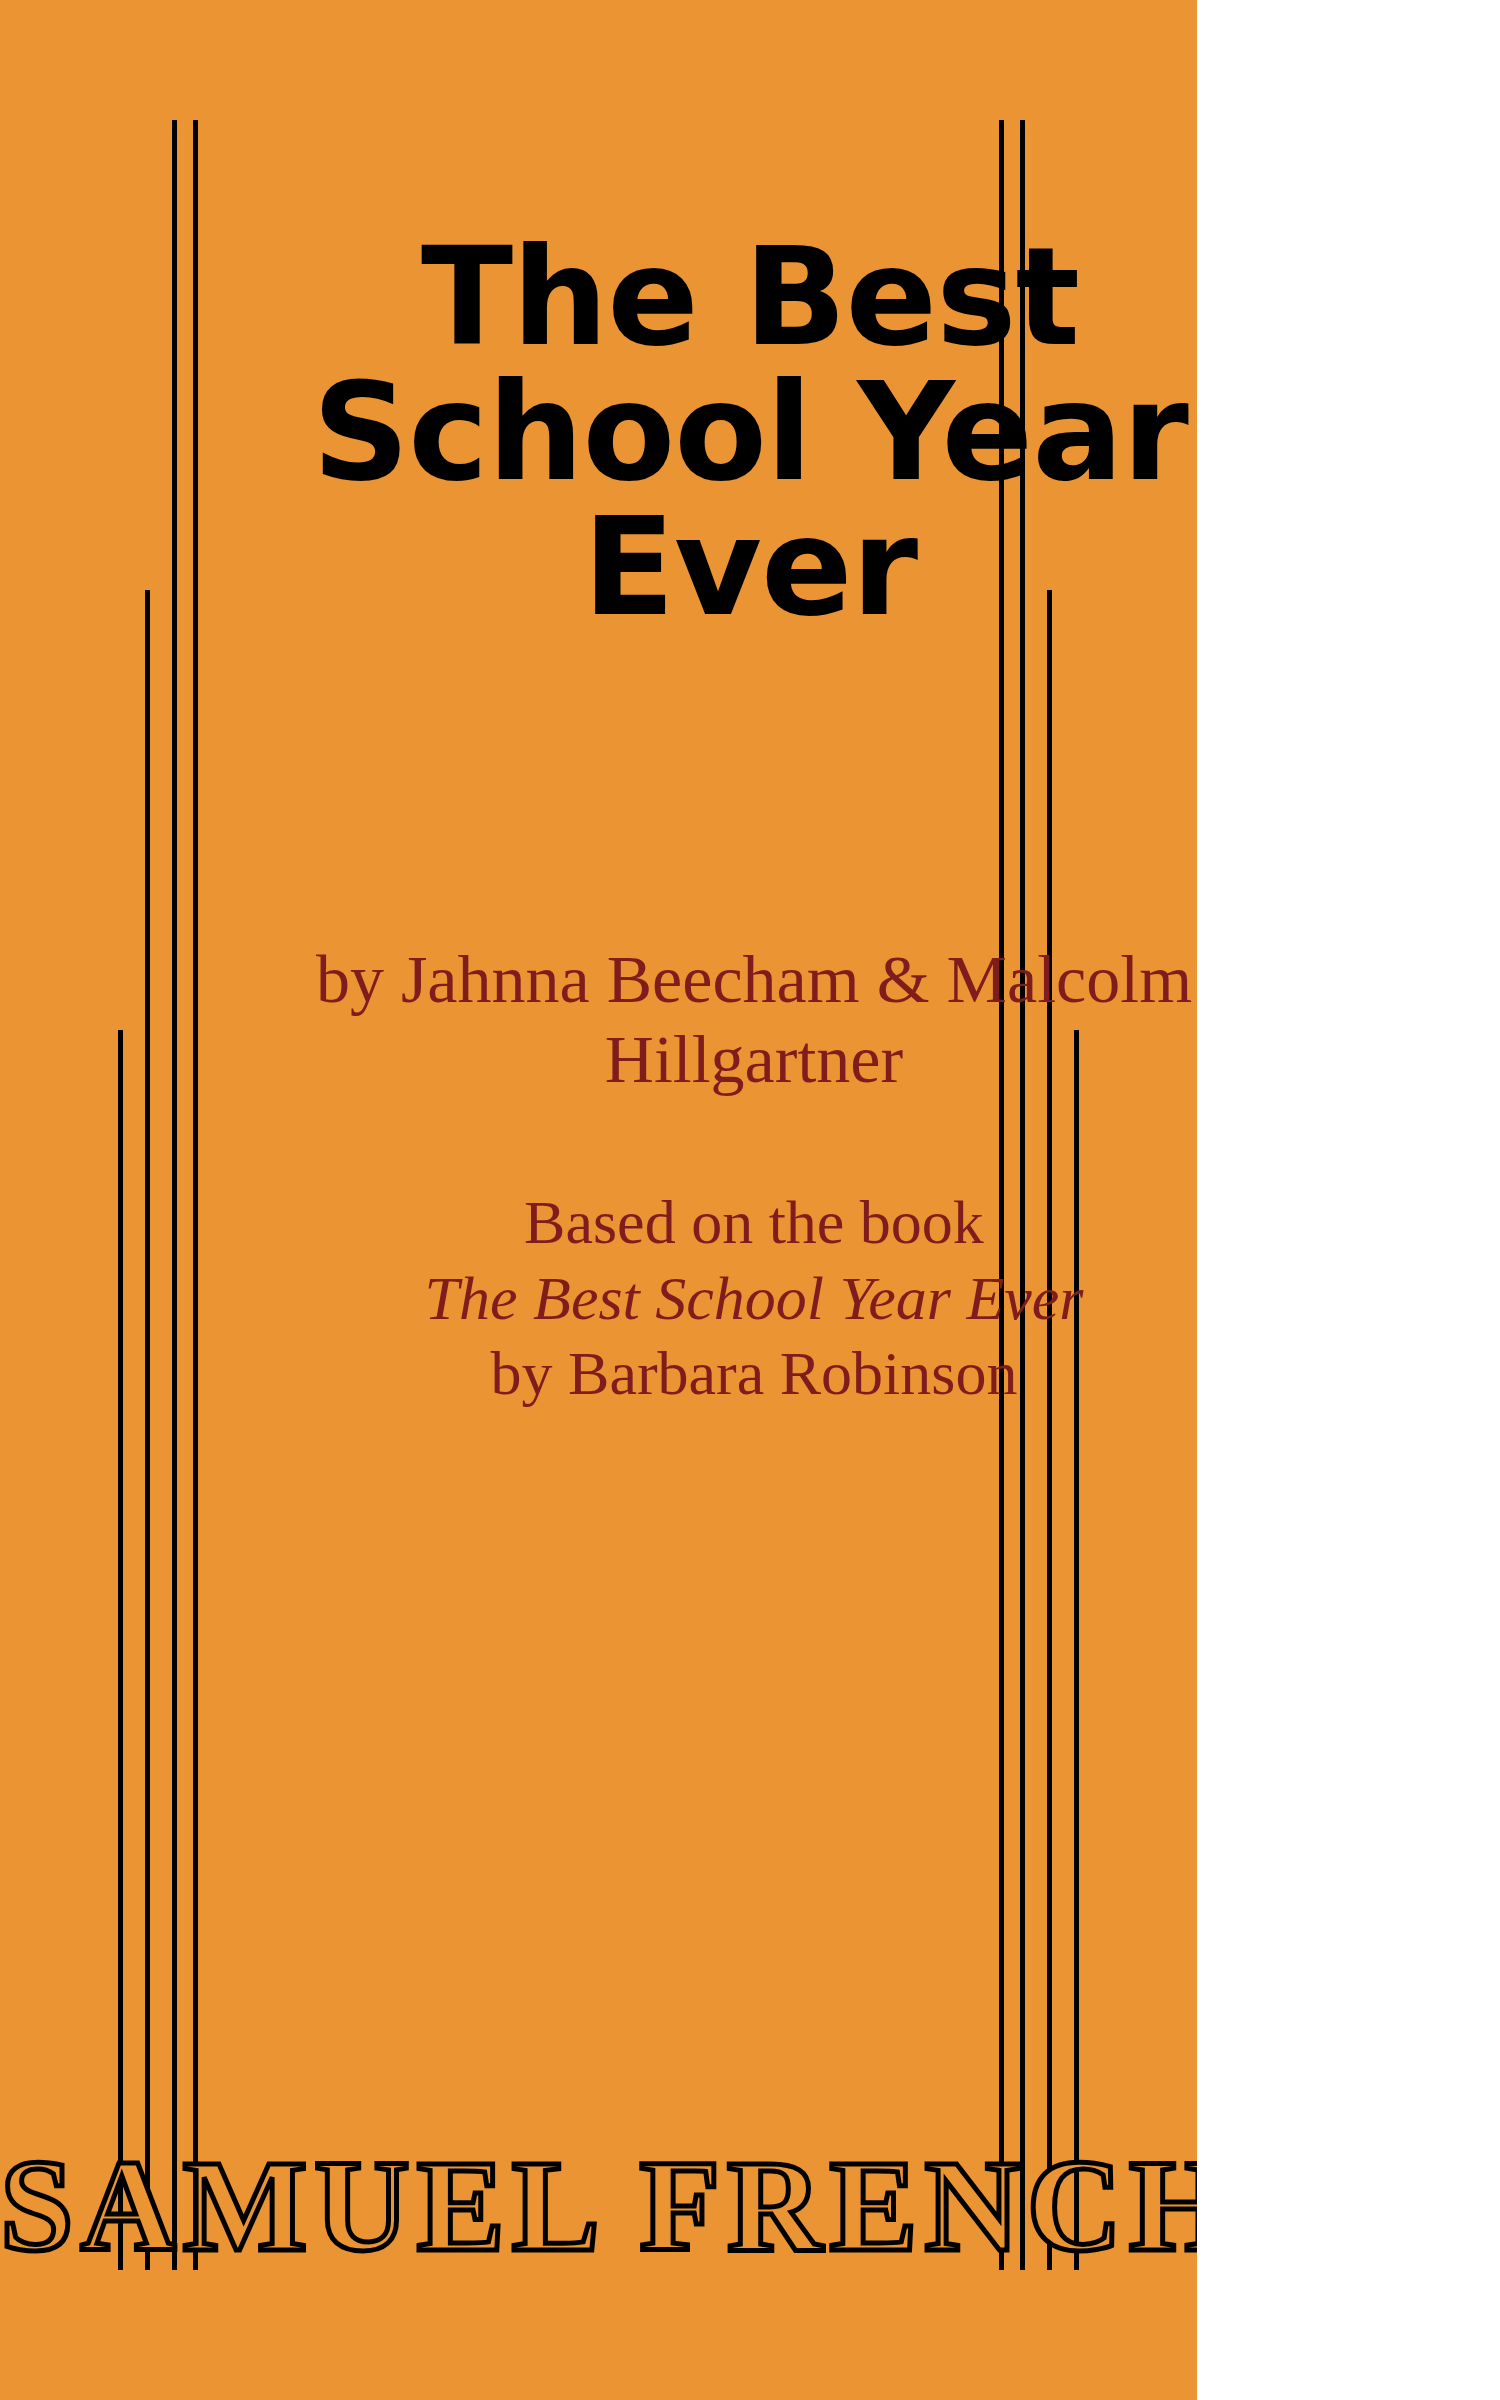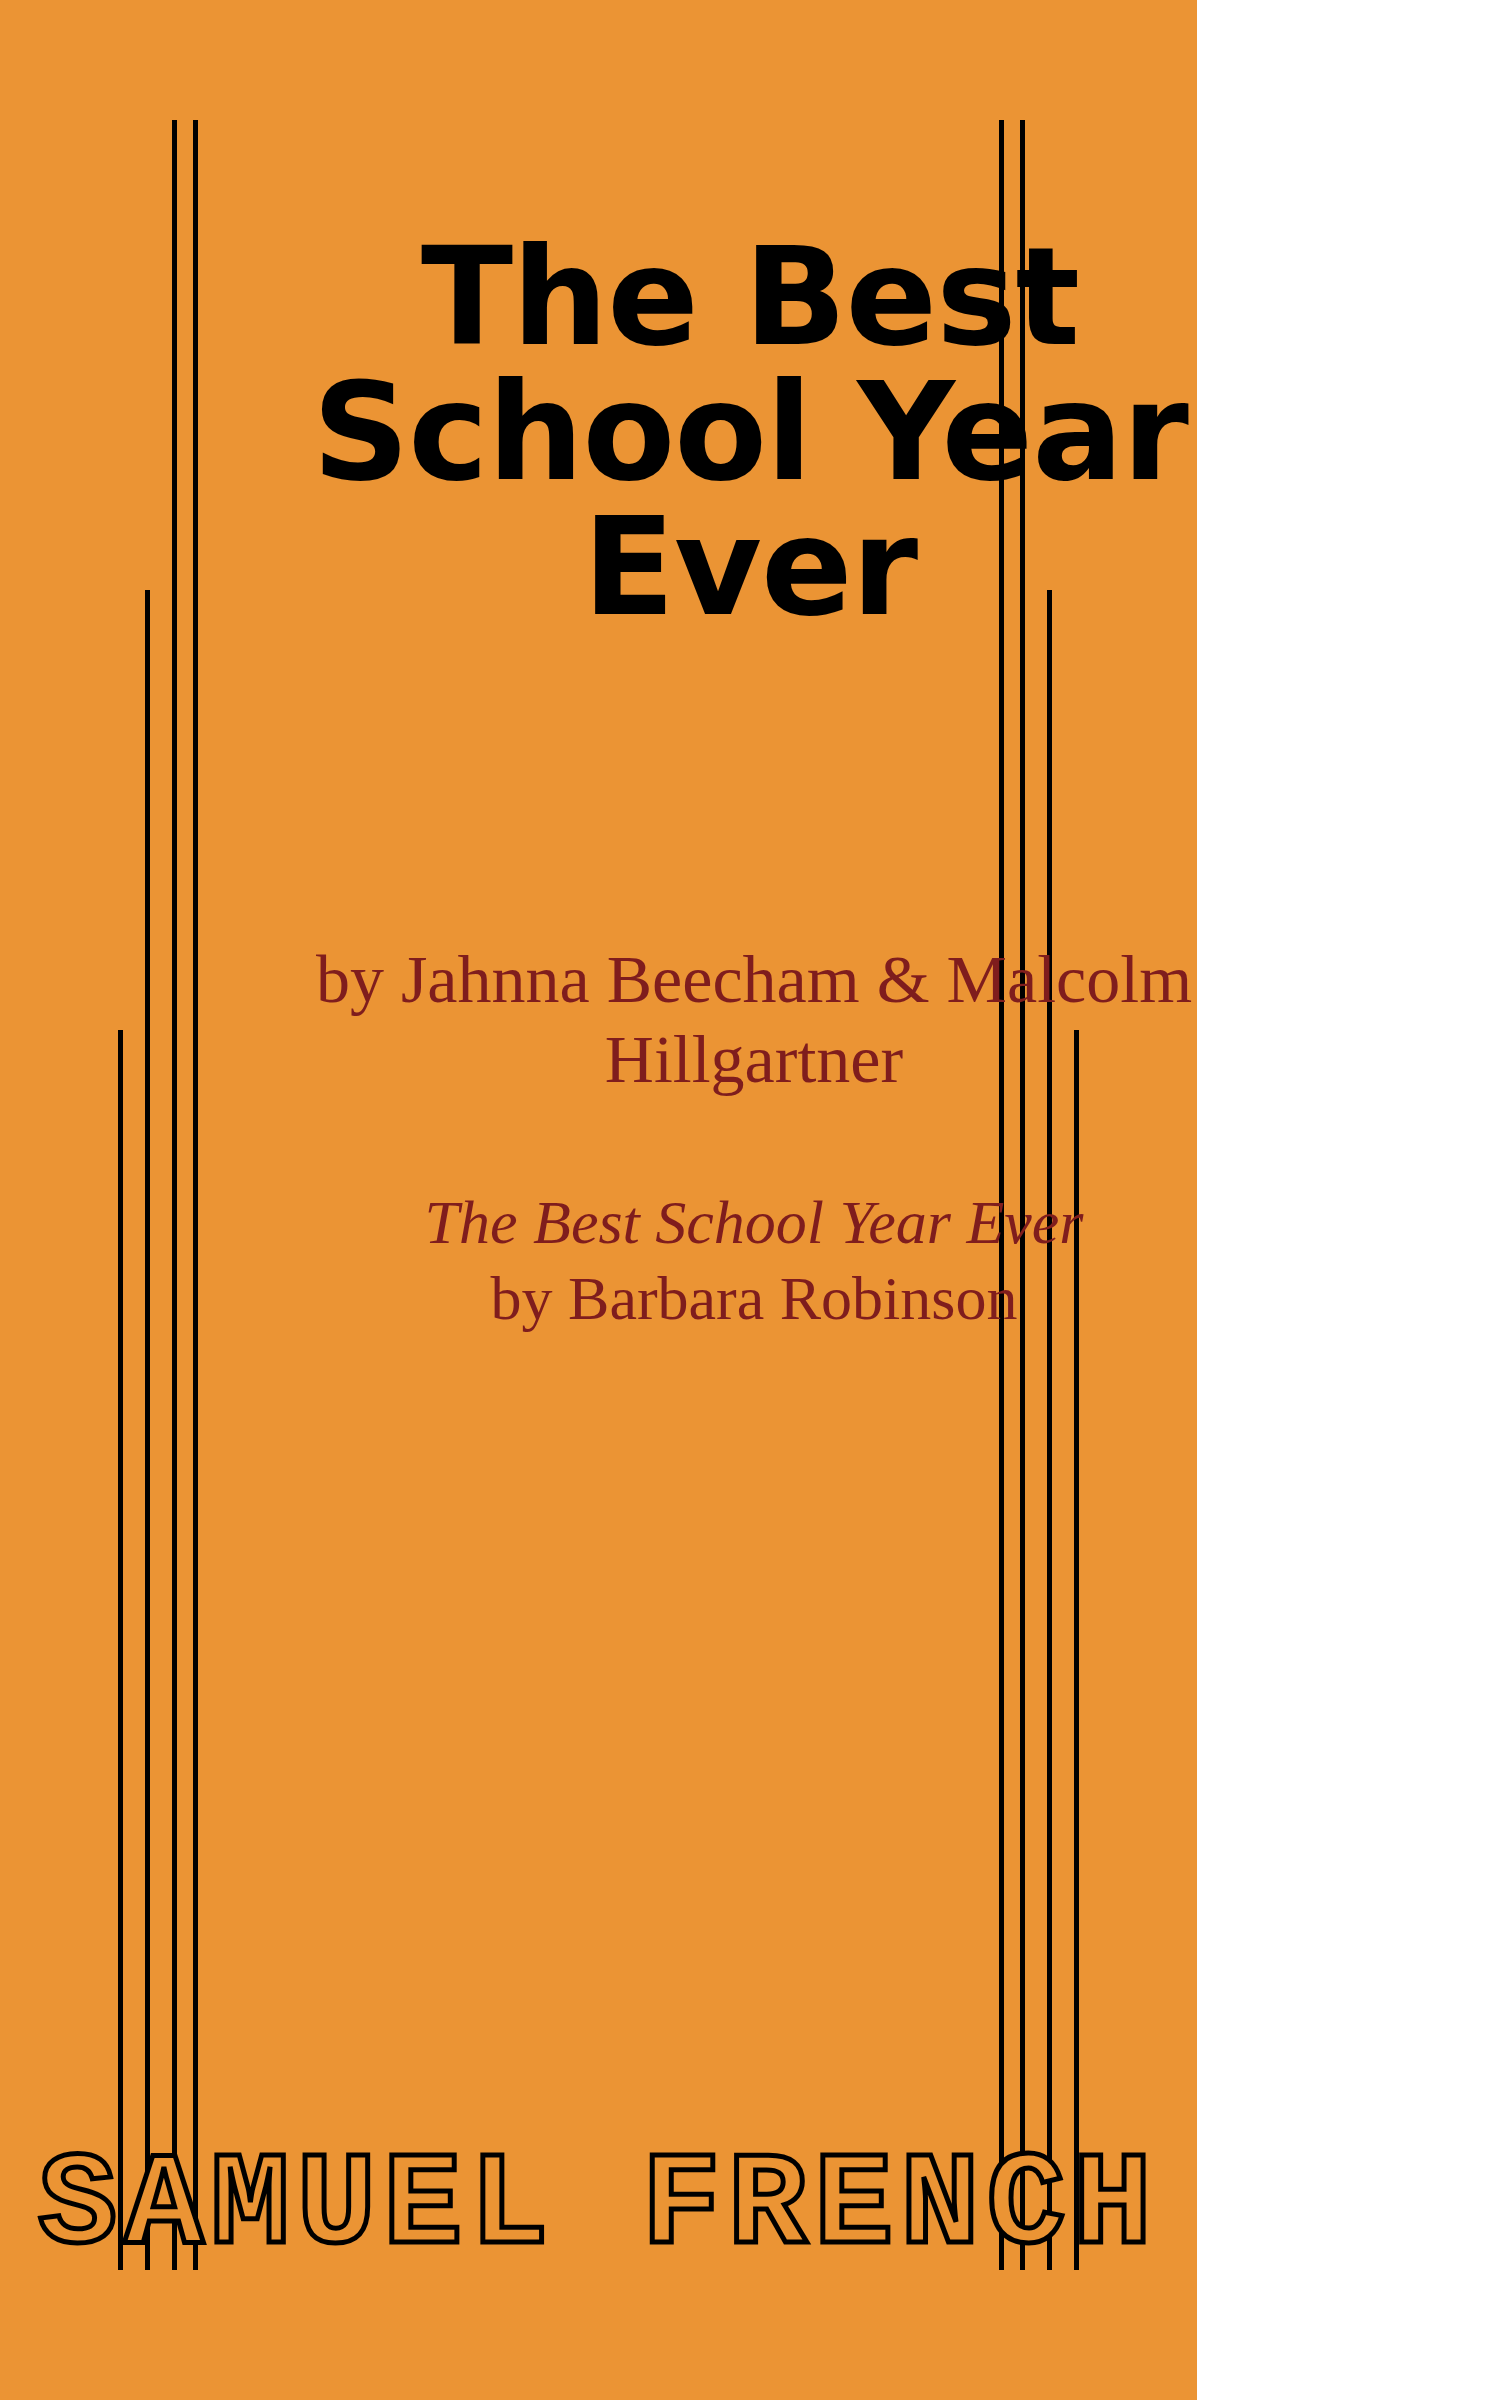--- a/index.html
+++ b/index.html
@@ -74,21 +74,21 @@
     font-style: italic;
   }
 
   
   .publisher {
     position: absolute;
     left: 0;
     right: 0;
     bottom: 118px;
     text-align: center;
-    font-family: Liberation Mono, monospace;
+    font-family: Liberation Serif, serif;
     font-weight: bold;
     font-size: 132px;
     letter-spacing: 7px;
     color: #eb9434;
     -webkit-text-stroke: 5px #000000;
     text-stroke: 5px #000000;
     white-space: nowrap;
   }
 </style>
 </head>
@@ -104,20 +104,21 @@
   <div class="rule rule-r1"></div>
   <div class="rule rule-r2"></div>
   <div class="rule rule-r3"></div>
   <div class="rule rule-r4"></div>
 
   <div class="title">The Best School Year Ever</div>
 
   <div class="credits">
     <p class="authors">by Jahnna Beecham &amp; Malcolm Hillgartner</p>
     <div class="based">
+      <div>Based on the book</div>
       <div class="book-title">The Best School Year Ever</div>
       <div>by Barbara Robinson</div>
     </div>
   </div>
 
   <div class="publisher">SAMUEL FRENCH</div>
 
 </div>
 
 </body></html>

